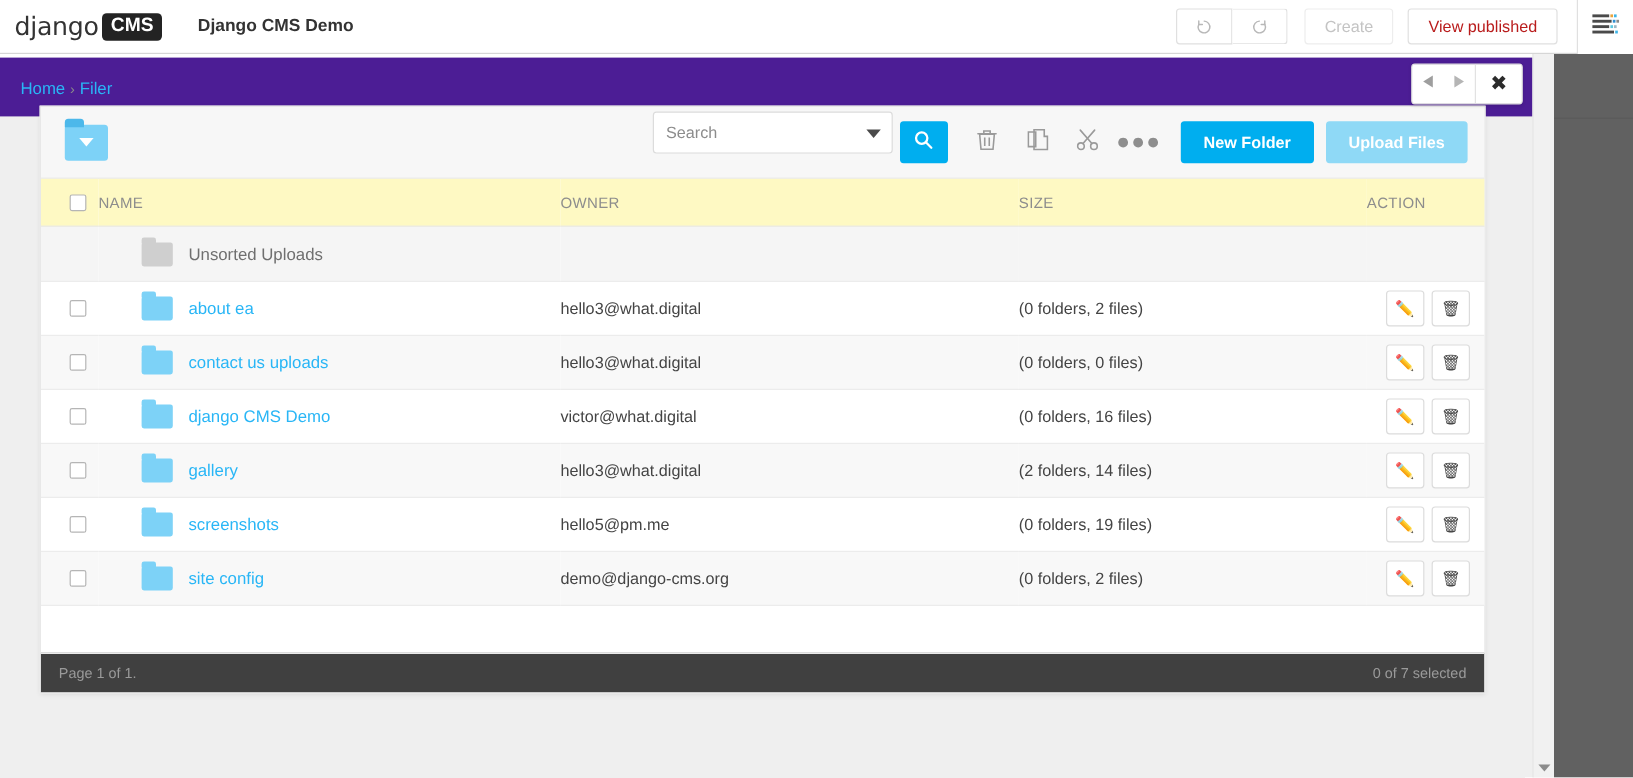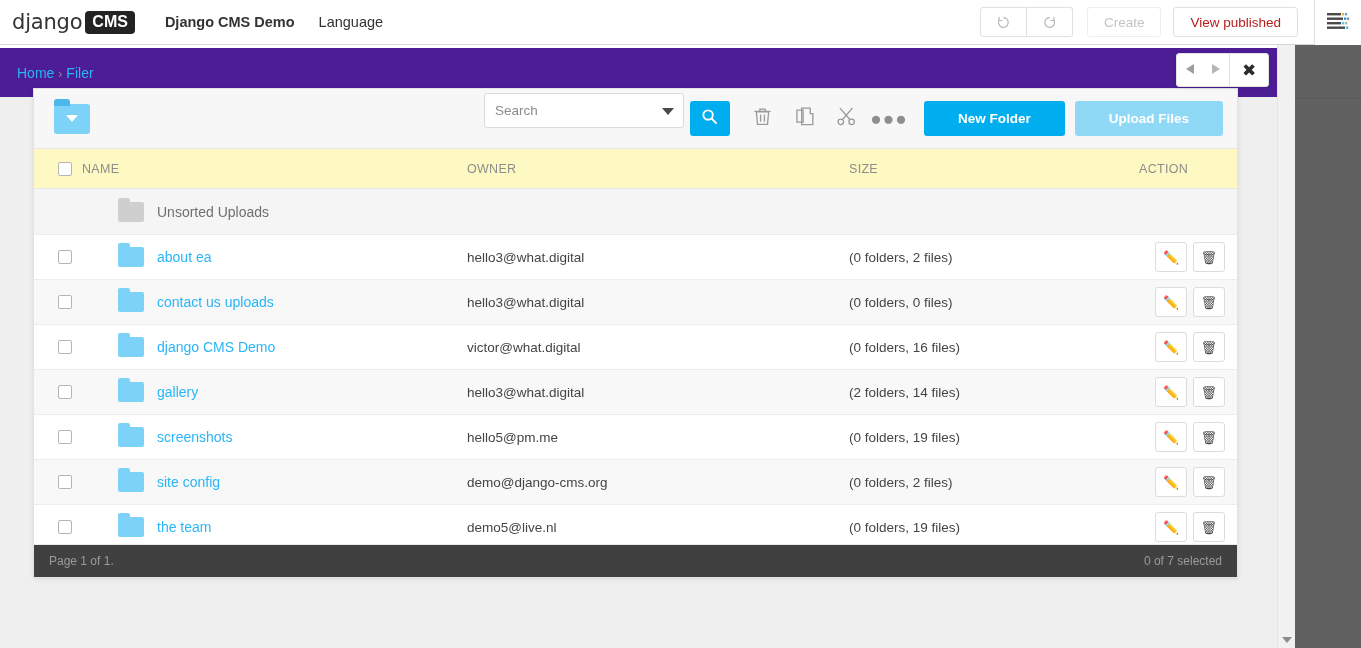--- a/index.html
+++ b/index.html
@@ -149,21 +149,21 @@
     width: 40px; height: 35px; background: #00aeef; border: none; border-radius: 3px;
     display: flex; align-items: center; justify-content: center; cursor: pointer;
     margin-right: 16px;
   }
   .icn-btn {
     width: 34px; height: 35px; display: flex; align-items: center; justify-content: center;
     cursor: pointer; color: #9a9a9a; margin-right: 8px;
   }
   .dots { letter-spacing: 1px; font-size: 19px; color: #8e8e8e; line-height: 10px; }
   .act-btn {
-    height: 35px; padding: 0 34px; border: none; border-radius: 3px;
+    height: 35px; padding: 0 19px; border: none; border-radius: 3px;
     color: #fff; font-size: 13.5px; font-weight: bold; cursor: pointer;
     font-family: "Liberation Sans", sans-serif; margin-left: 10px;
     display: flex; align-items: center;
   }
   .act-primary { background: #00aeef; }
   .act-muted { background: #8fd9f6; color: #ffffff; }
 
   
   table.filer { width: 100%; border-collapse: collapse; table-layout: fixed; }
   table.filer th {
@@ -251,21 +251,20 @@
 <div class="app">
 
   <div class="page-bg"></div>
 
   <div class="cms-toolbar">
     <div class="brand">
       <span class="brand-django">django</span>
       <span class="brand-cms">CMS</span>
     </div>
     <div class="tb-item bold">Django CMS Demo</div>
-    <div class="tb-item">Language</div>
 
     <div class="tb-right">
       <div class="btn-group">
         <div class="hist-btn">
           <span>
             <svg width="15" height="15" viewBox="0 0 20 20" fill="none" stroke="#b8b8b8" stroke-width="1.6">
               <path d="M4 7 A6.5 6.5 0 1 0 10 3.5" stroke-linecap="round"></path>
               <path d="M4 3.2 L4 7.3 L8 7.3" stroke-linecap="round" stroke-linejoin="round"></path>
             </svg>
           </span>
@@ -525,39 +524,20 @@
             </td>
             <td class="owner">demo@django-cms.org</td>
             <td class="size">(0 folders, 2 files)</td>
             <td>
               <div class="actions">
                 <span class="sq-btn">✏️</span>
                 <span class="sq-btn">🗑</span>
               </div>
             </td>
           </tr>
-          <tr class="r-even">
-            <td>
-              <span class="chk"></span>
-            </td>
-            <td>
-              <div class="name-cell pad-l">
-                <span class="fldr"></span>
-                <a class="lnk">the team</a>
-              </div>
-            </td>
-            <td class="owner">demo5@live.nl</td>
-            <td class="size">(0 folders, 19 files)</td>
-            <td>
-              <div class="actions">
-                <span class="sq-btn">✏️</span>
-                <span class="sq-btn">🗑</span>
-              </div>
-            </td>
-          </tr>
         </tbody>
     </table>
 
     <div class="panel-footer">
       <span>Page 1 of 1.</span>
       <span>0 of 7 selected</span>
     </div>
   </div>
 
   <div class="page-scrollbar">

